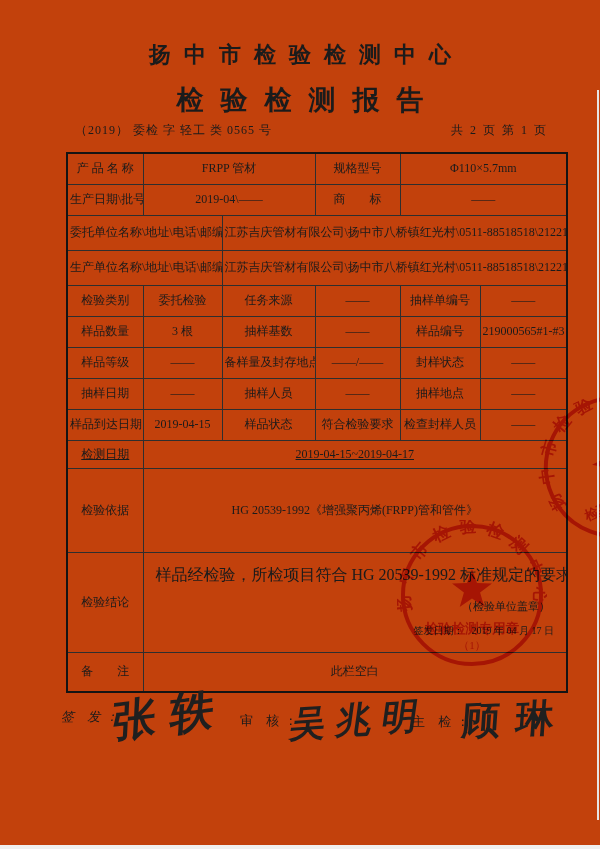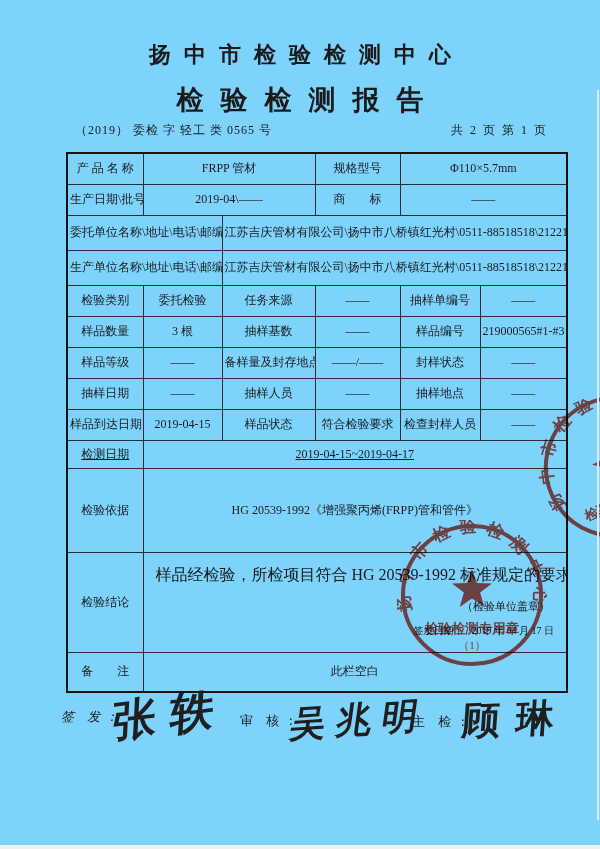--- a/index.html
+++ b/index.html
@@ -1,18 +1,18 @@
 <!DOCTYPE html>
 <html><head>
 <meta charset="utf-8">
 <style>
   html,body{margin:0;padding:0;background:#ffffff;}
   .page{
     position:relative; width:600px; height:849px; overflow:hidden;
-    background:#7dd3fc; color:#1b1b1b;
+    background:#c2410c; color:#1b1b1b;
     font-family:"Liberation Serif","DejaVu Serif",serif;
   }
   .org-title{position:absolute; top:40px; left:0; width:100%; text-align:center;
     font-size:22px; font-weight:bold; letter-spacing:13px; text-indent:13px; white-space:nowrap;}
   .report-title{position:absolute; top:82px; left:0; width:100%; text-align:center;
     font-size:27px; font-weight:bold; letter-spacing:17px; text-indent:17px; white-space:nowrap;}
   .report-no{position:absolute; top:122px; left:75px; font-size:12px; letter-spacing:1px;}
   .page-info{position:absolute; top:122px; right:52px; font-size:12px; letter-spacing:2px;}
 
   table.report{position:absolute; top:152px; left:66px; width:500px;

